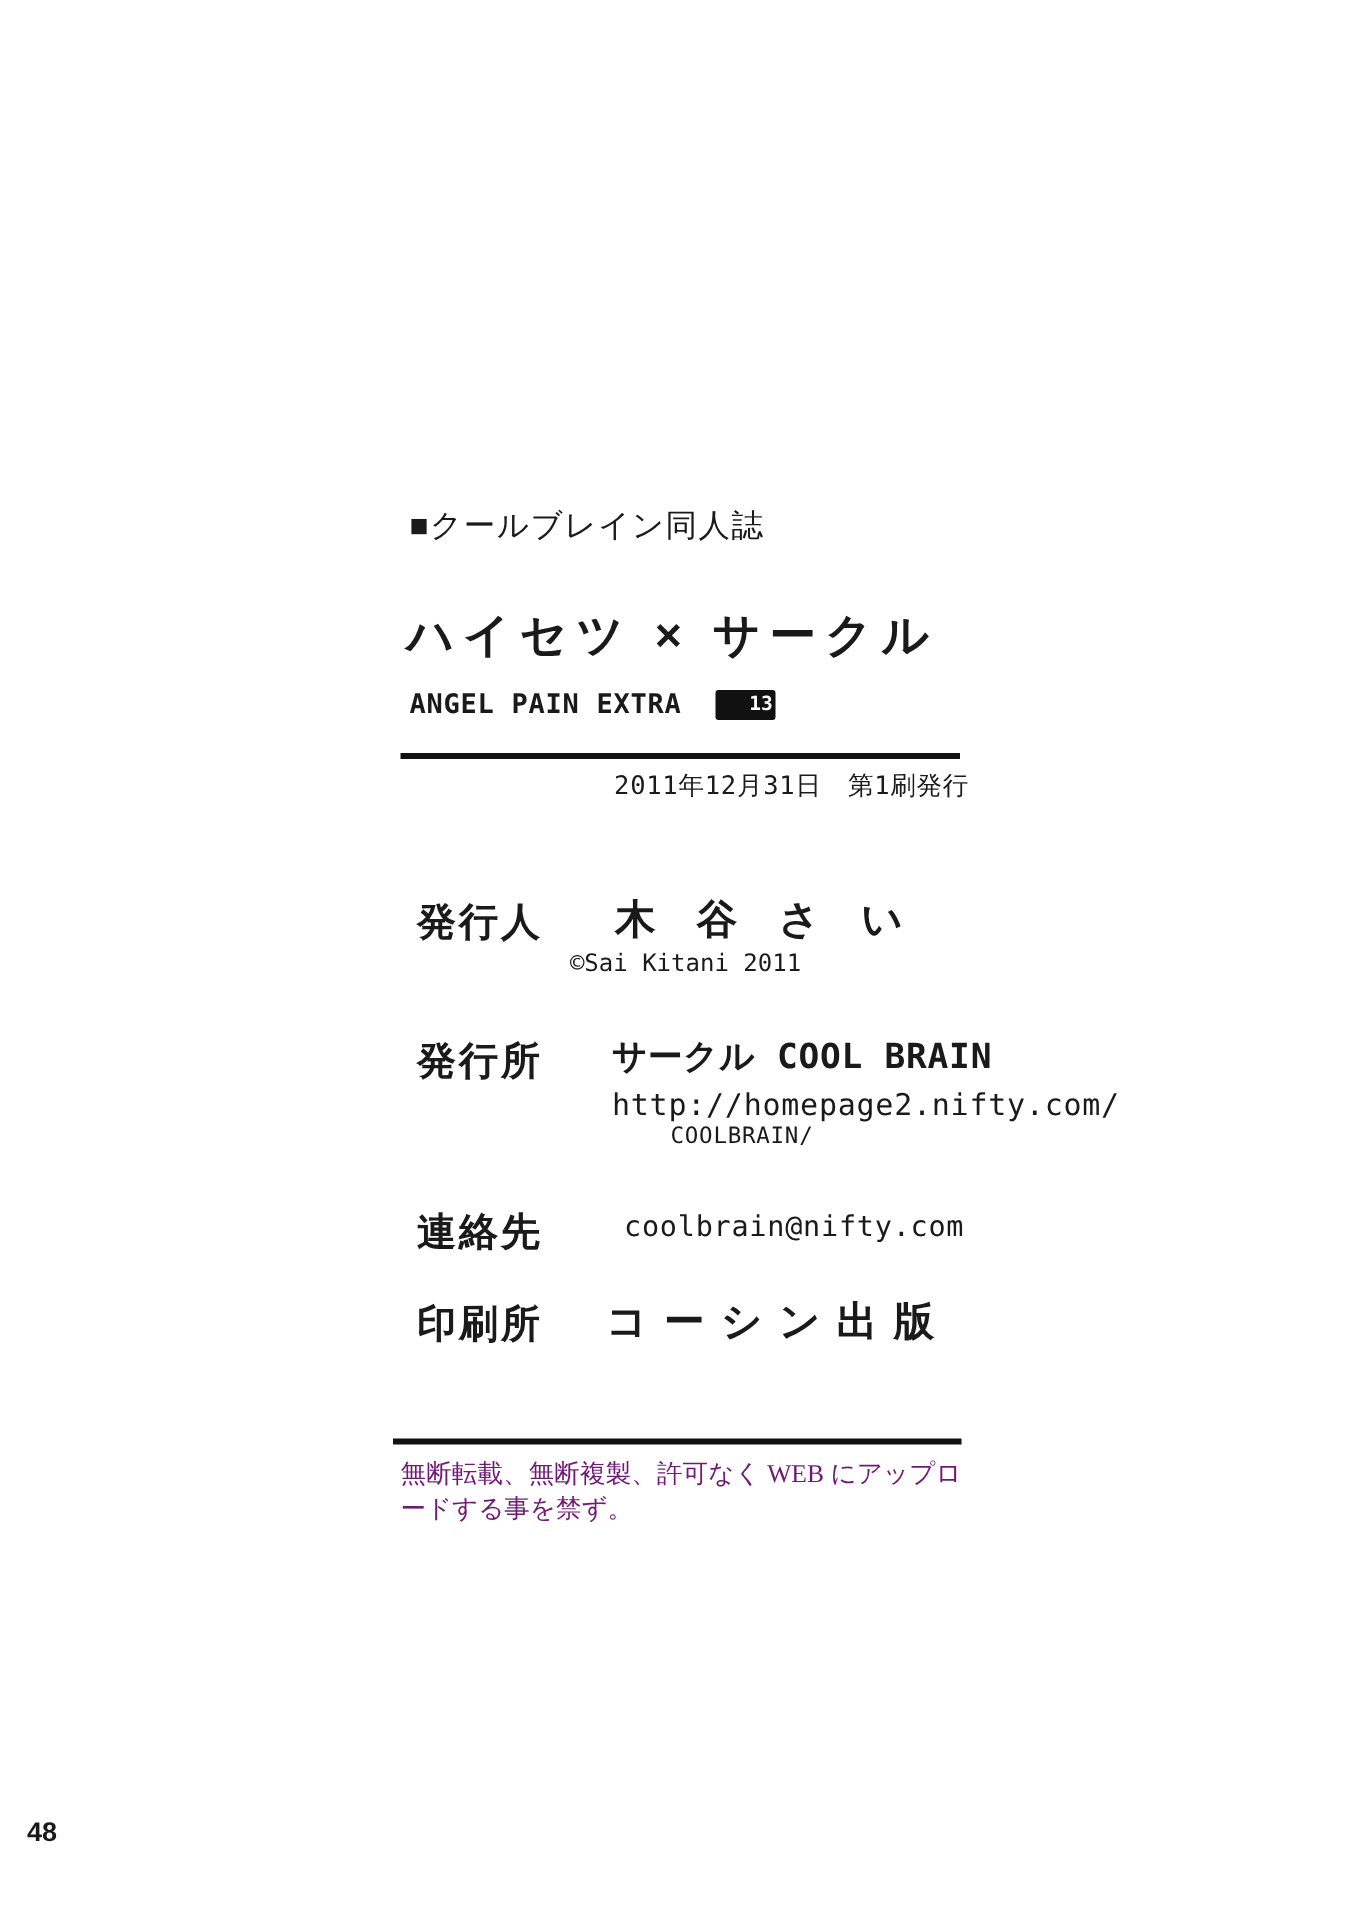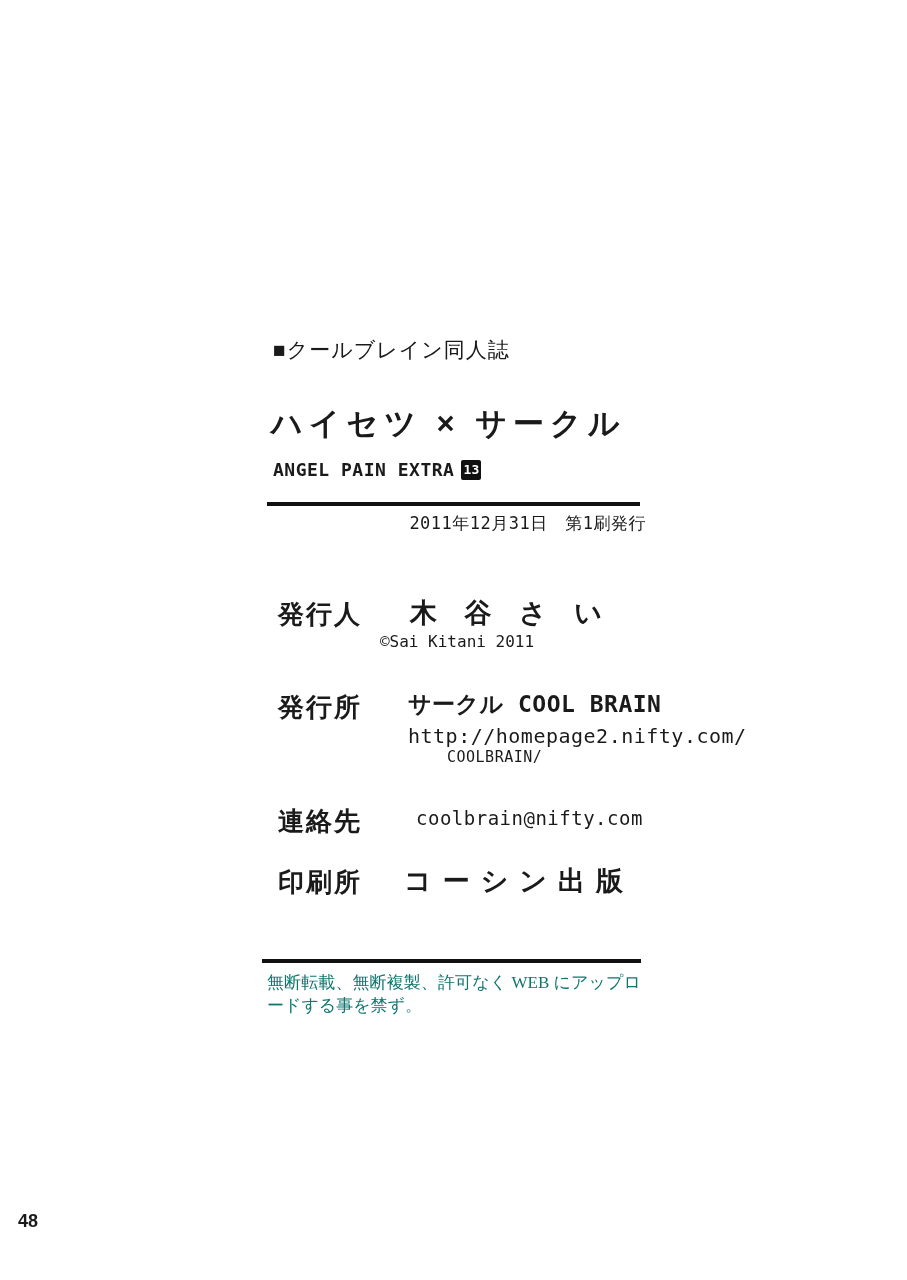--- a/index.html
+++ b/index.html
@@ -19,32 +19,32 @@
   }
 
   .book-title {
     left: 271px; top: 403px; margin: 0;
     font-size: 31px; font-weight: 600; letter-spacing: 6px;
     white-space: nowrap;
   }
 
   .series-line {
     left: 273px; top: 459px;
-    display: flex; align-items: center; gap: 7px;
+    display: flex; align-items: center; gap: 23px;
   }
   .series-name {
     font-family: "DejaVu Sans Mono", monospace;
     font-size: 18px; font-weight: 600; letter-spacing: 0.5px;
   }
   .series-badge {
     display: inline-block;
     width: 20px; height: 20px;
     background: #111; color: #fff;
     font: bold 13px/20px "DejaVu Sans Mono", monospace;
-    text-align: center; border-radius: 2px;
+    text-align: center; border-radius: 2px; padding-left: 20px;
   }
 
   .rule { position: absolute; height: 4px; background: #111; }
   .rule-top { left: 267px; top: 502px; width: 373px; }
   .rule-disclaimer { left: 262px; top: 959px; width: 379px; }
 
   .print-date {
     left: 267px; top: 512px; width: 379px;
     text-align: right;
     font-family: "DejaVu Sans Mono", "Liberation Sans", monospace;
@@ -96,21 +96,21 @@
   .printer-name {
     left: 404px; top: 863px;
     font-size: 27px; font-weight: 600; letter-spacing: 11px;
     white-space: nowrap;
   }
 
   .disclaimer {
     left: 267px; top: 972px; width: 374px;
     font-family: "Liberation Serif", "DejaVu Serif", serif;
     font-size: 17px; line-height: 22.5px;
-    color: #0f766e;
+    color: #701a75;
     text-align: justify;
   }
   .disclaimer p { margin: 0; }
   .disclaimer p + p { margin-top: 2px; }
 
   .page-number {
     left: 18px; top: 1211px;
     font-size: 18px; font-weight: 600;
   }
 </style>

